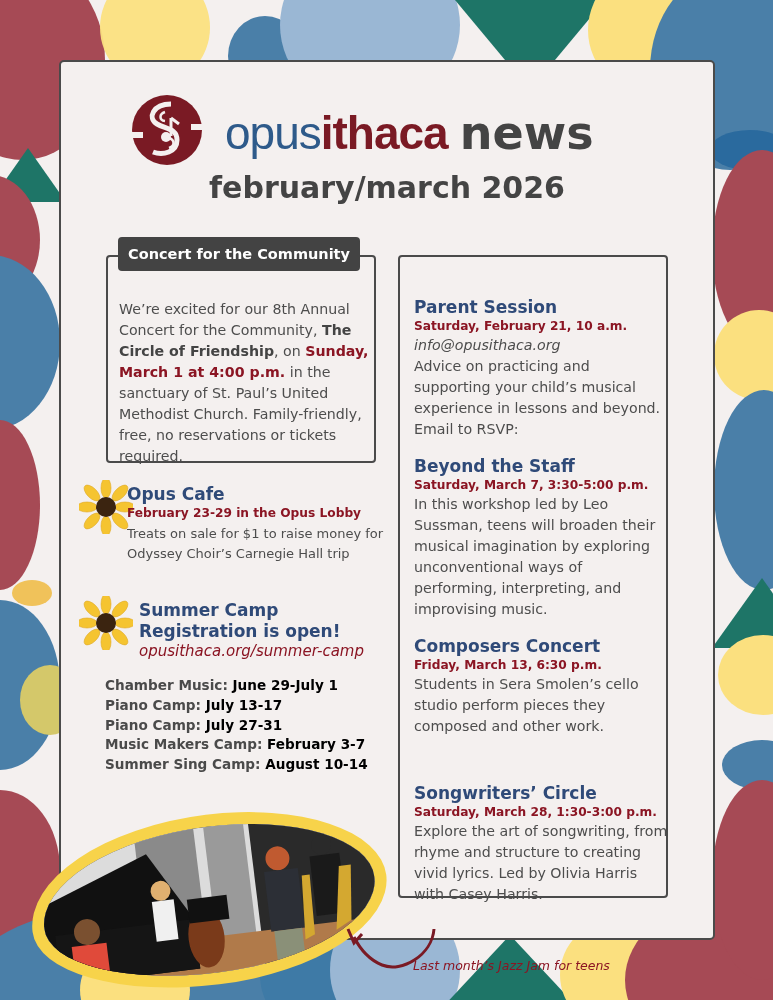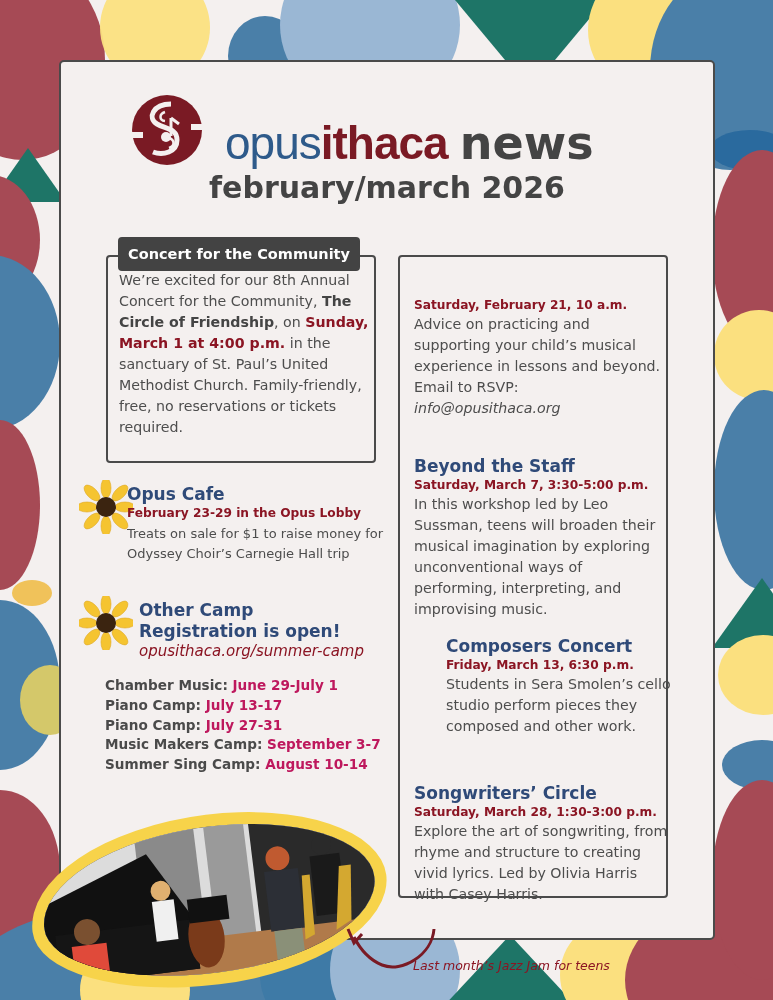--- a/index.html
+++ b/index.html
@@ -13,21 +13,21 @@
     .blob { position: absolute; border-radius: 50%; }
     .tri { position: absolute; width: 0; height: 0; }
 
     .card {
       position: absolute; left: 59px; top: 60px; width: 656px; height: 880px;
       background: #f4f0ef; border: 2px solid #4a4a4a; border-radius: 5px; z-index: 2;
     }
     .masthead { position: absolute; left: 70px; top: 28px; width: 520px; height: 80px; }
     .logo-mark { position: absolute; left: 0; top: 4px; width: 72px; height: 72px; }
     .brand {
-      position: absolute; left: 94px; top: 18px; font-size: 46px; line-height: 70px;
+      position: absolute; left: 94px; top: 18px; font-size: 46px; line-height: 50px;
       white-space: nowrap; letter-spacing: -1px;
     }
     .brand .opus { color: #2e5a8a; font-family: "Liberation Sans", sans-serif; font-weight: normal; }
     .brand .ithaca { color: #7a1a24; font-family: "Liberation Sans", sans-serif; font-weight: bold; }
     .brand .news { color: #444; font-family: "DejaVu Sans", sans-serif; font-weight: bold; margin-left: 12px; letter-spacing: 0; }
     .issue {
       position: absolute; left: 0; right: 0; top: 108px; text-align: center;
       font-size: 30px; font-weight: bold; color: #444; font-family: "DejaVu Sans", sans-serif;
     }
 
@@ -36,32 +36,32 @@
       position: absolute; top: -20px; background: #434343; color: #ffffff;
       font-weight: bold; font-size: 14.5px; padding: 9px 10px; border-radius: 4px;
       white-space: nowrap; text-align: right;
     }
     .body-text { color: #4d4d4d; font-size: 14.2px; line-height: 21px; }
     .b-dark { font-weight: bold; color: #444; }
     .b-red { font-weight: bold; color: #8b1523; }
 
     .concert-box { left: 45px; top: 193px; width: 270px; height: 208px; }
     .concert-box .box-label { left: 10px; width: 242px; }
-    .concert-text { position: absolute; left: 11px; top: 13px; width: 256px; }
+    .concert-text { position: absolute; left: 11px; top: 42px; width: 256px; }
 
     .item-title { color: #2f4a78; font-weight: bold; font-size: 17px; line-height: 21px; }
     .item-date { color: #8b1523; font-weight: bold; font-size: 12.2px; line-height: 17px; }
 
     .sunflower { position: absolute; width: 54px; height: 54px; }
     .cafe { position: absolute; left: 66px; top: 422px; width: 260px; }
     .camp { position: absolute; left: 78px; top: 538px; width: 270px; }
     .camp-link { color: #8b1523; font-style: italic; font-size: 15px; line-height: 19px; }
     .camp-list { position: absolute; left: 44px; top: 614px; width: 300px; }
     .camp-row { font-size: 13.6px; line-height: 19.8px; font-weight: bold; color: #4a4a4a; white-space: nowrap; }
-    .camp-row .d { color: #be185d; }
+    .camp-row .d { color: #000000; }
 
     .events-box { left: 337px; top: 193px; width: 270px; height: 643px; }
     .events-box .box-label { left: 12px; width: 238px; }
     .event { position: absolute; left: 14px; width: 254px; }
 
     .caption {
       position: absolute; left: 352px; top: 896px; color: #8b1523;
       font-style: italic; font-size: 12.5px; white-space: nowrap;
     }
 
@@ -167,46 +167,47 @@
       <ellipse cx="8" cy="27" rx="10" ry="5"></ellipse>
       <ellipse cx="46" cy="27" rx="10" ry="5"></ellipse>
       <ellipse cx="13" cy="13" rx="5" ry="10" transform="rotate(-45 13 13)"></ellipse>
       <ellipse cx="41" cy="41" rx="5" ry="10" transform="rotate(-45 41 41)"></ellipse>
       <ellipse cx="41" cy="13" rx="5" ry="10" transform="rotate(45 41 13)"></ellipse>
       <ellipse cx="13" cy="41" rx="5" ry="10" transform="rotate(45 13 41)"></ellipse>
     </g>
     <circle cx="27" cy="27" r="10" fill="#3b2410"></circle>
   </svg>
   <div class="camp">
-    <div class="item-title" style="width:220px;">Other Camp Registration is open!</div>
+    <div class="item-title" style="width:220px;">Summer Camp Registration is open!</div>
     <div class="camp-link">opusithaca.org/summer-camp</div>
   </div>
   <div class="camp-list">
     <div class="camp-row"><span>Chamber Music: </span><span class="d">June 29-July 1</span></div>
     <div class="camp-row"><span>Piano Camp: </span><span class="d">July 13-17</span></div>
     <div class="camp-row"><span>Piano Camp: </span><span class="d">July 27-31</span></div>
-    <div class="camp-row"><span>Music Makers Camp: </span><span class="d">September 3-7</span></div>
+    <div class="camp-row"><span>Music Makers Camp: </span><span class="d">February 3-7</span></div>
     <div class="camp-row"><span>Summer Sing Camp: </span><span class="d">August 10-14</span></div>
   </div>
 
   <div class="box events-box">
 
     <div class="event" style="top:40px;">
+      <div class="item-title">Parent Session</div>
       <div class="item-date">Saturday, February 21, 10 a.m.</div>
+      <div class="body-text" style="font-style:italic;">info@opusithaca.org</div>
       <div class="body-text">Advice on practicing and supporting your child’s musical experience in lessons and beyond. Email to RSVP:</div>
-      <div class="body-text" style="font-style:italic;">info@opusithaca.org</div>
     </div>
 
     <div class="event" style="top:199px;">
       <div class="item-title">Beyond the Staff</div>
       <div class="item-date">Saturday, March 7, 3:30-5:00 p.m.</div>
       <div class="body-text">In this workshop led by Leo Sussman, teens will broaden their musical imagination by exploring unconventional ways of performing, interpreting, and improvising music.</div>
     </div>
 
-    <div class="event" style="top:379px;margin-left:32px;">
+    <div class="event" style="top:379px;">
       <div class="item-title">Composers Concert</div>
       <div class="item-date">Friday, March 13, 6:30 p.m.</div>
       <div class="body-text">Students in Sera Smolen’s cello studio perform pieces they composed and other work.</div>
     </div>
 
     <div class="event" style="top:496px;margin-top:30px;">
       <div class="item-title">Songwriters’ Circle</div>
       <div class="item-date">Saturday, March 28, 1:30-3:00 p.m.</div>
       <div class="body-text">Explore the art of songwriting, from rhyme and structure to creating vivid lyrics. Led by Olivia Harris with Casey Harris.</div>
     </div>

